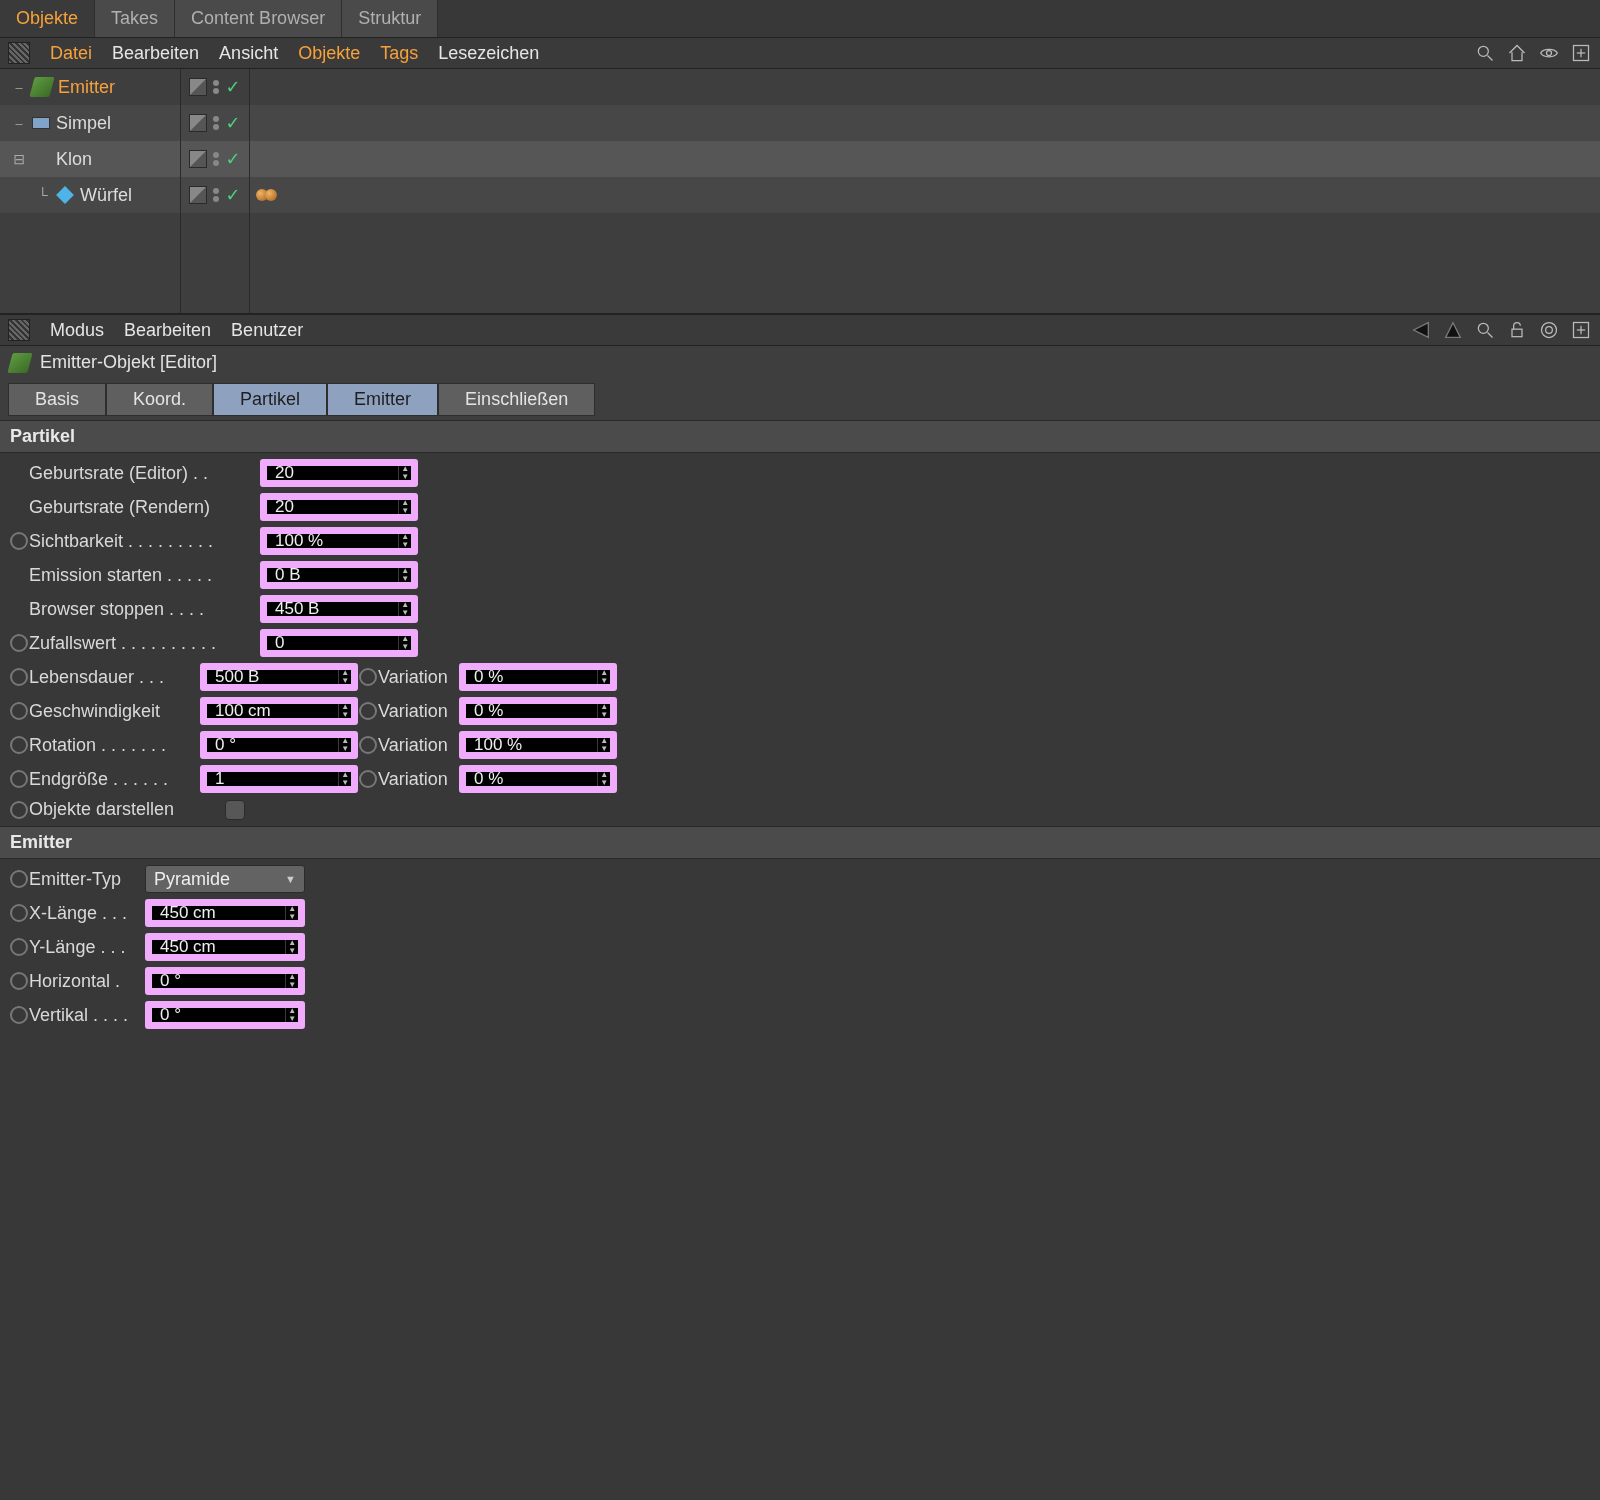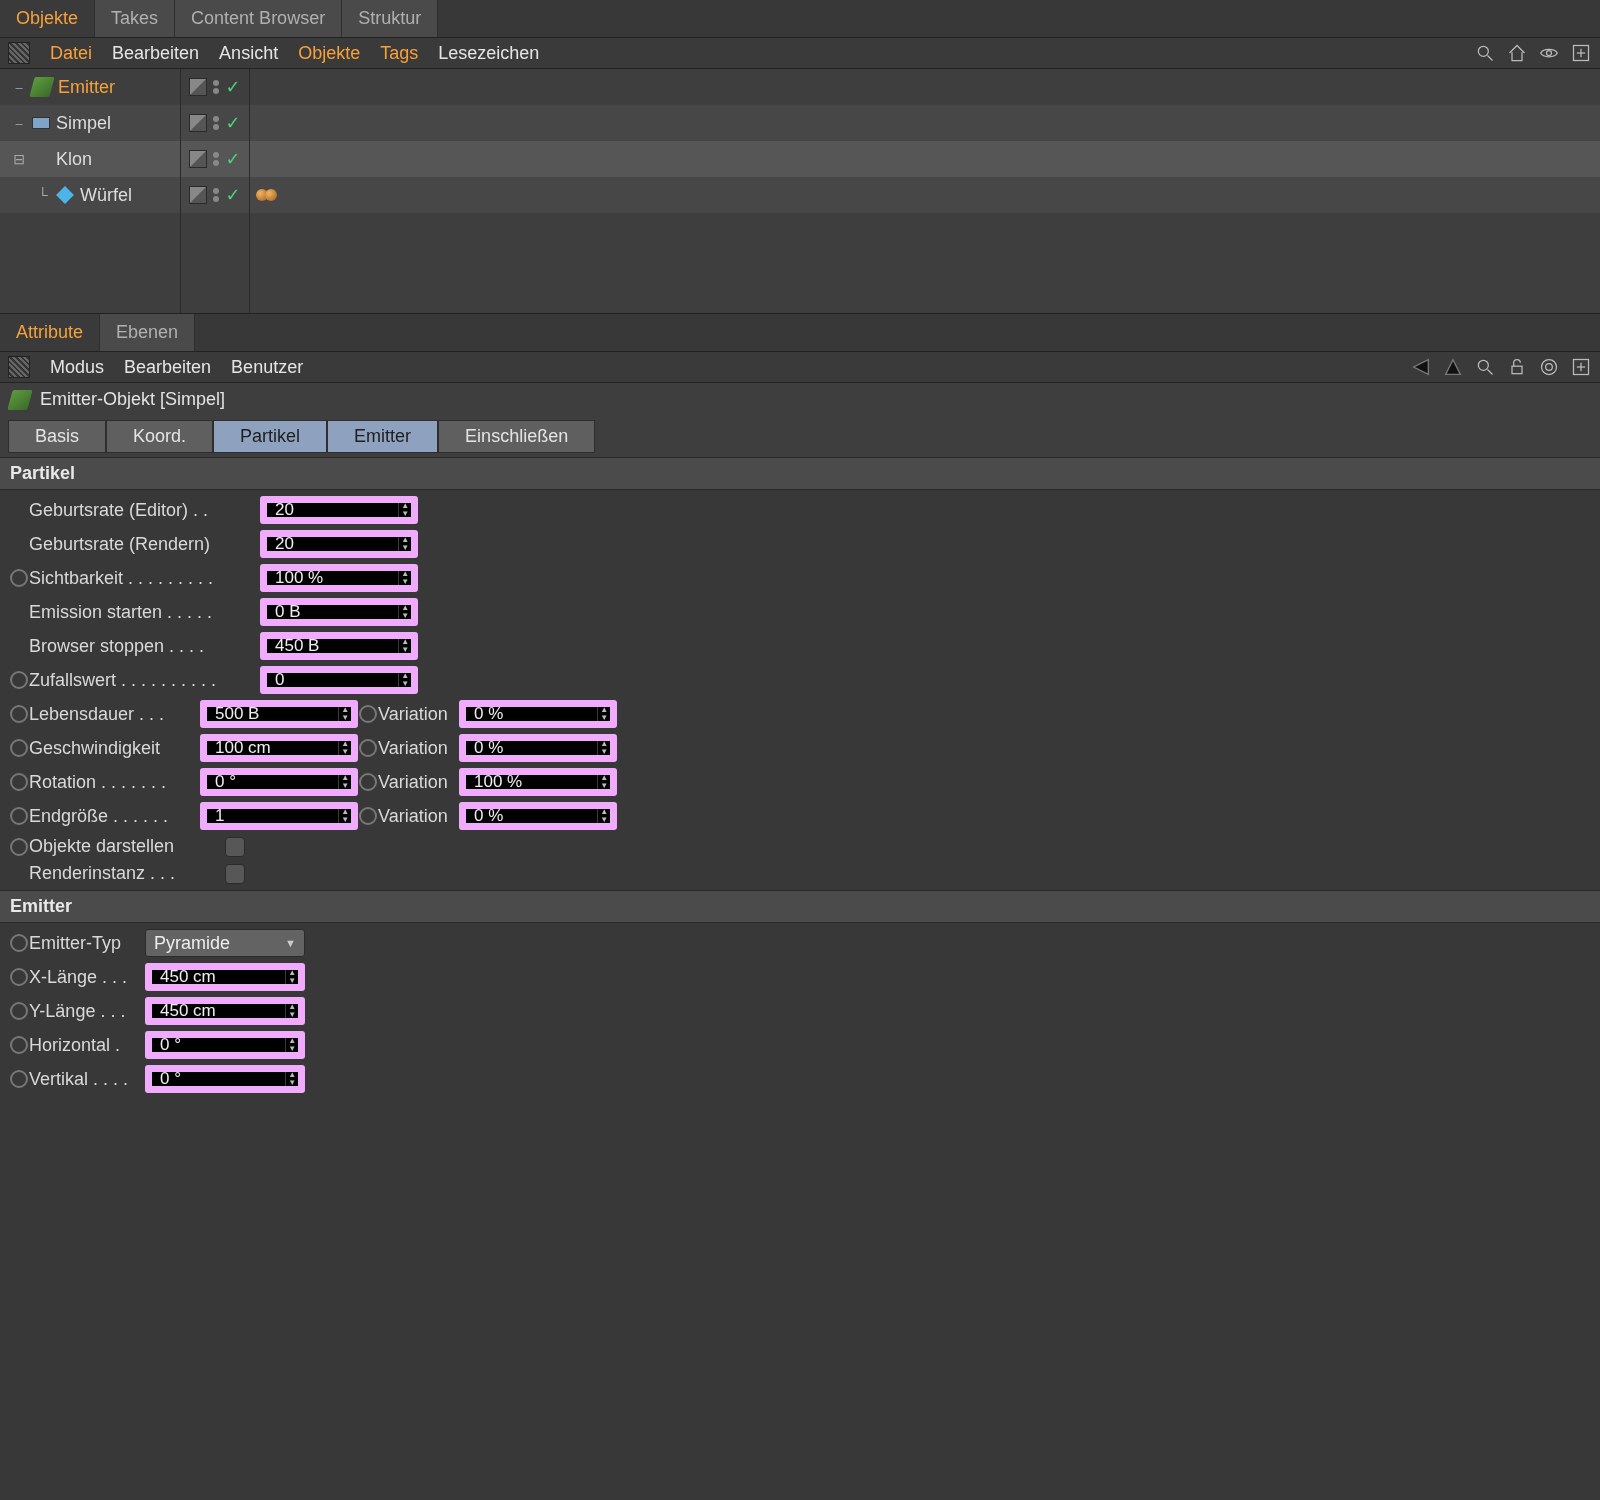--- a/index.html
+++ b/index.html
@@ -185,24 +185,20 @@
       <div class="tags-row sel"></div>
       <div class="tags-row alt">
           <span class="tag-ball"></span>
           <span class="tag-ball"></span>
         </div>
     </div>
   </div>
 </div>
 
 <div class="attr-panel">
-  <div class="attr-tabs">
-    <div class="tab active">Attribute</div>
-    <div class="tab">Ebenen</div>
-  </div>
   <div class="attr-menubar">
     <div class="menu-left">
       <span class="hatch-icon"></span>
       <span class="menu-item">Modus</span>
       <span class="menu-item">Bearbeiten</span>
       <span class="menu-item">Benutzer</span>
     </div>
     <div class="menu-right">
       <span class="icon-btn arrow-icon">
           <svg viewBox="0 0 24 24">
@@ -237,21 +233,21 @@
             <rect x="3" y="3" width="18" height="18"></rect>
             <line x1="12" y1="7" x2="12" y2="17"></line>
             <line x1="7" y1="12" x2="17" y2="12"></line>
           </svg>
         </span>
     </div>
   </div>
 
   <div class="attr-header">
     <span class="tree-icon ic-emitter"></span>
-    <span class="attr-title">Emitter-Objekt [Simpel]</span>
+    <span class="attr-title">Emitter-Objekt [Editor]</span>
   </div>
 
   <div class="sub-tabs">
     <div class="subtab">Basis</div>
     <div class="subtab">Koord.</div>
     <div class="subtab sel">Partikel</div>
     <div class="subtab sel">Emitter</div>
     <div class="subtab">Einschließen</div>
   </div>
 
@@ -412,25 +408,20 @@
             <span>▼</span>
           </span>
         </span>
     </div>
 
     <div class="prow">
       <span class="anim-dot"></span>
       <span class="plabel" style="width:195px">Objekte darstellen</span>
       <span class="chk"></span>
     </div>
-    <div class="prow">
-      <span class="anim-dot spacer"></span>
-      <span class="plabel" style="width:195px">Renderinstanz . . .</span>
-      <span class="chk"></span>
-    </div>
   </div>
 
   <div class="section-hdr">Emitter</div>
   <div class="params">
 
     <div class="prow">
       <span class="anim-dot"></span>
       <span class="plabel lbl-115">Emitter-Typ</span>
       <span class="dropdown w-160">
           <span>Pyramide</span>

